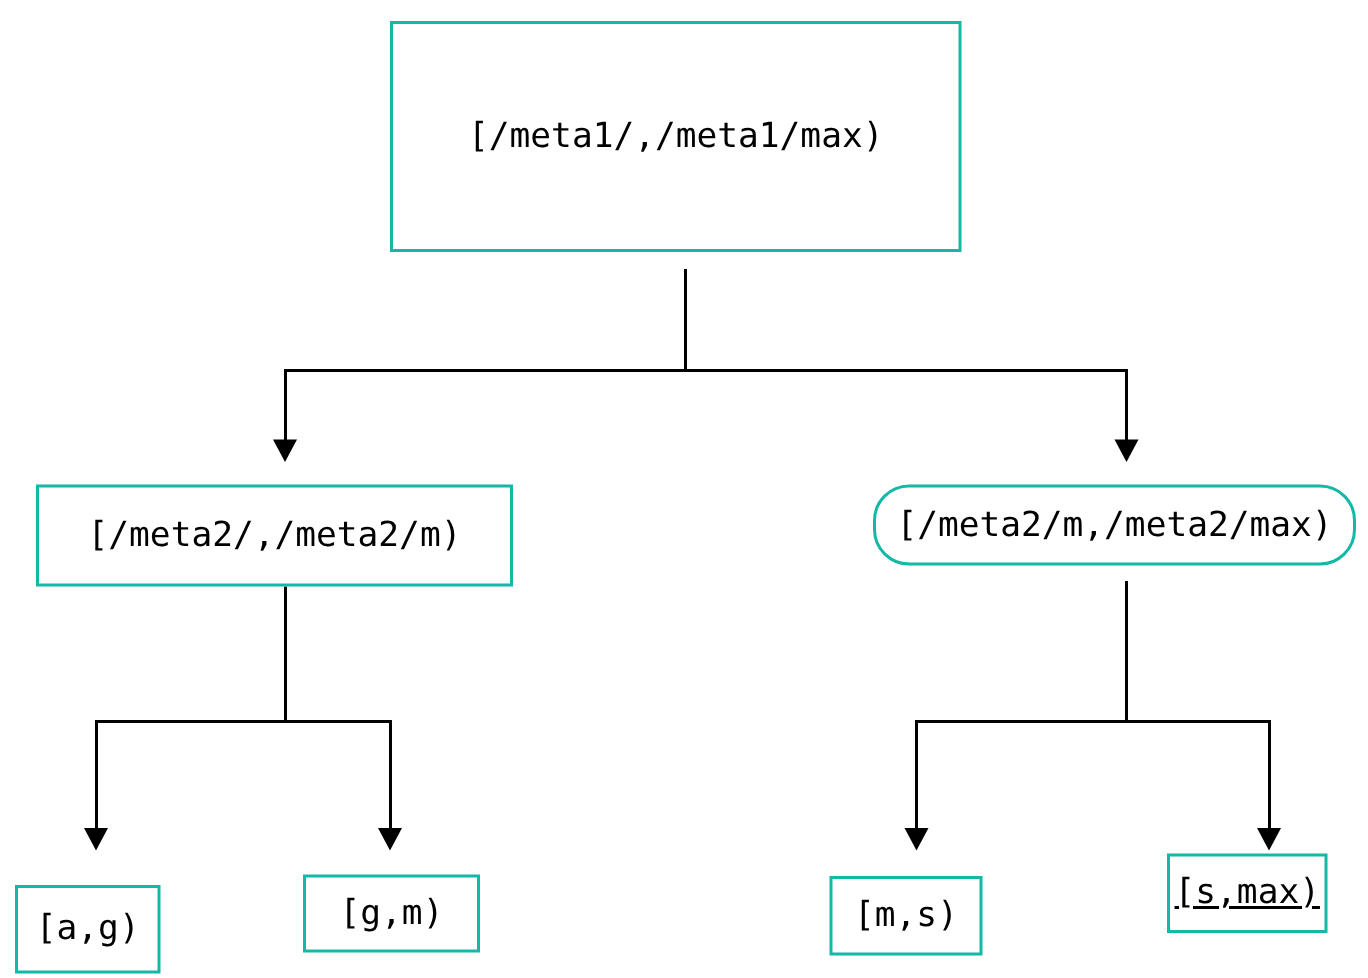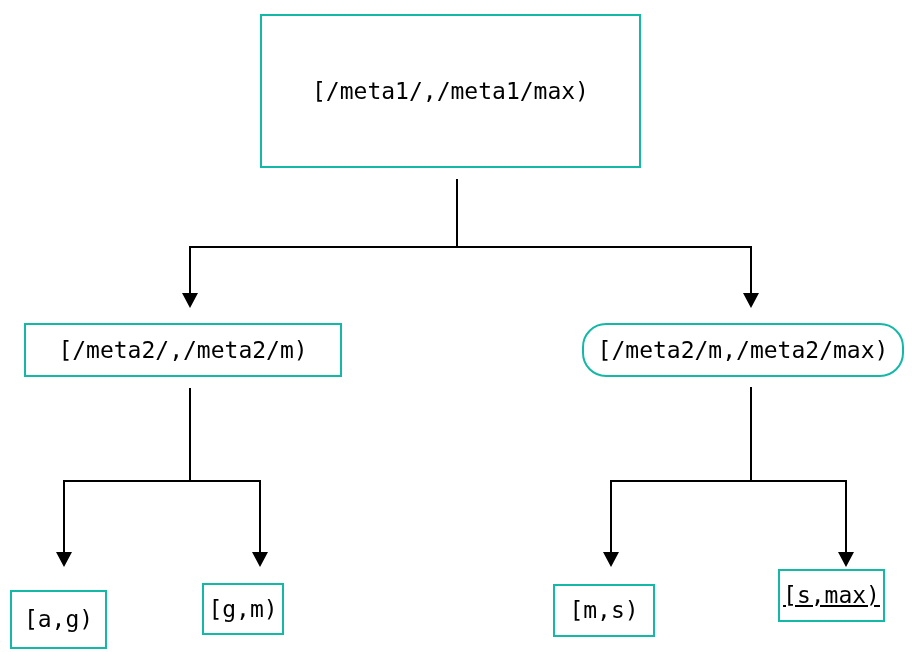--- a/index.html
+++ b/index.html
@@ -67,31 +67,31 @@
       <polygon points="252,552 268,552 260,567"></polygon>
       <polygon points="603,552 619,552 611,567"></polygon>
       <polygon points="838,552 854,552 846,567"></polygon>
     </g>
   </svg>
 
   <div class="node" style="left:260px; top:14px; width:381px; height:154px;">
     <span>[/meta1/,/meta1/max)</span>
   </div>
 
-  <div class="node" style="left:24px; top:323px; width:318px; height:54px;">
+  <div class="node" style="left:24px; top:323px; width:318px; height:68px;">
     <span>[/meta2/,/meta2/m)</span>
   </div>
   <div class="node" style="left:582px; top:323px; width:322px; height:54px;border-radius:24px;">
     <span>[/meta2/m,/meta2/max)</span>
   </div>
 
   <div class="node" style="left:10px; top:590px; width:97px; height:59px;">
     <span>[a,g)</span>
   </div>
-  <div class="node" style="left:202px; top:583px; width:82px; height:52px;text-align:center;">
+  <div class="node" style="left:202px; top:583px; width:118px; height:52px;text-align:center;">
     <span>[g,m)</span>
   </div>
   <div class="node" style="left:553px; top:584px; width:102px; height:53px;">
     <span>[m,s)</span>
   </div>
   <div class="node" style="left:778px; top:569px; width:107px; height:53px;text-decoration:underline;">
     <span>[s,max)</span>
   </div>
 
 </div>

